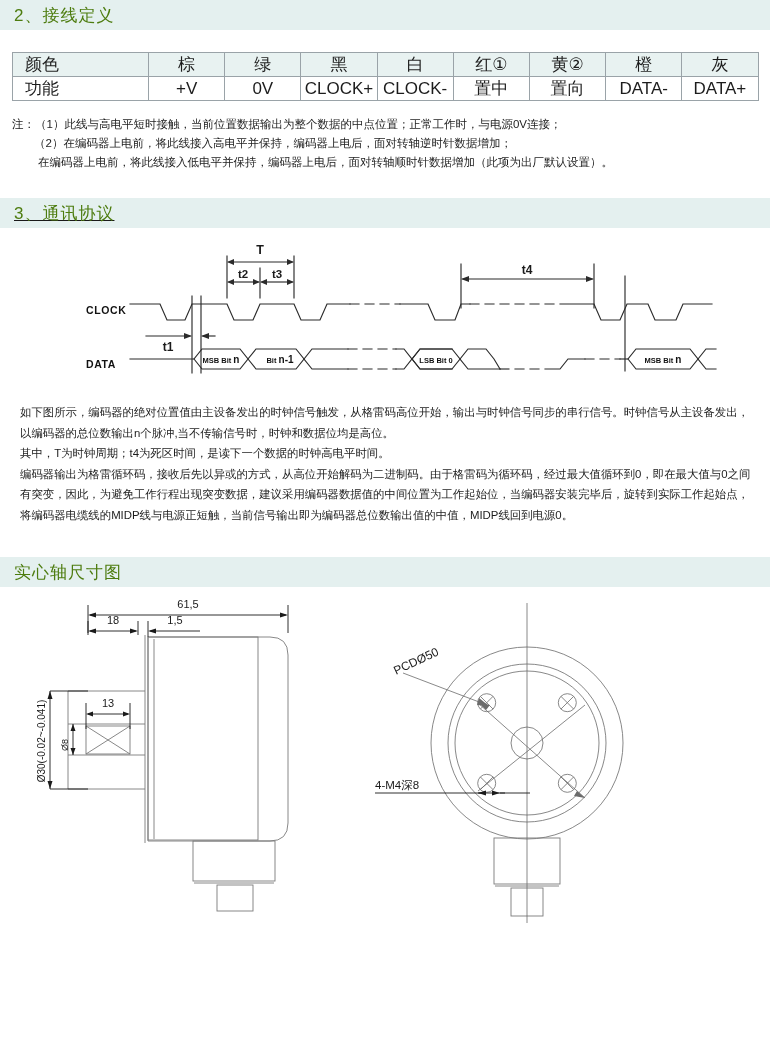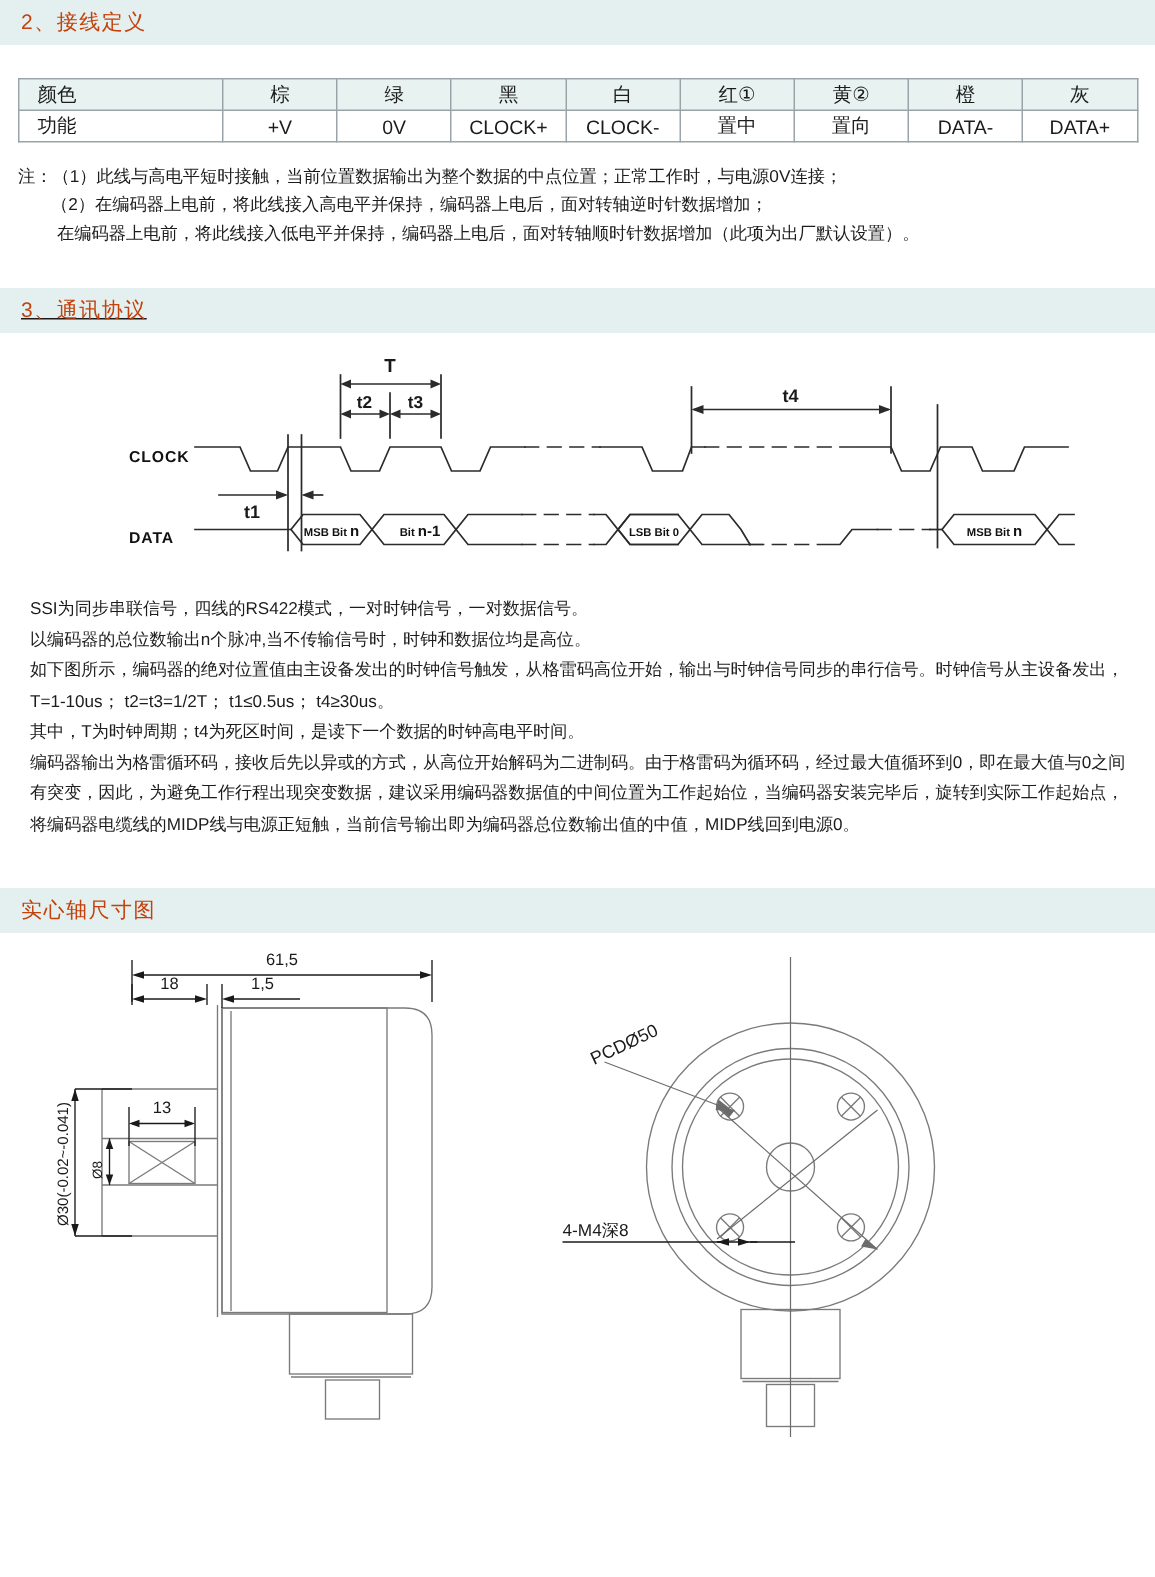--- a/index.html
+++ b/index.html
@@ -17,39 +17,39 @@
   
   .section-band {
     background: #e4f0ef;
     height: 30px;
     display: flex;
     align-items: center;
     padding-left: 14px;
     letter-spacing: 1px;
   }
   .section-band .band-text {
-    font-size: 14px;
-    color: #c2410c;
+    font-size: 17px;
+    color: #4d7c0f;
     font-weight: 400;
     text-align: right;
   }
   .band-2 { margin-top: 6px; text-decoration: underline; }
 
   
   .table-wrap { padding: 22px 12px 0 12px; }
   table.wiring {
     border-collapse: collapse;
     width: 746px;
     table-layout: fixed;
   }
   table.wiring td {
     border: 1px solid #9aa3a8;
     height: 21px;
     text-align: center;
-    font-size: 13px;
+    font-size: 17px;
     color: #1c1c1c;
     padding: 0 2px;
     white-space: nowrap;
   }
   table.wiring tr.head td { background: #e8f2f1; }
   table.wiring td.lbl { text-align: left; padding-left: 12px; }
   .col-first { width: 136px; }
   .col-rest  { width: 76.2px; }
 
   
@@ -228,24 +228,22 @@
     <text x="86" y="132" text-anchor="start" font-family="Liberation Sans, sans-serif" font-size="10.5" font-weight="bold" letter-spacing="0.6" fill="#111">DATA</text>
 
     <text x="221" y="127" text-anchor="middle" font-family="Liberation Sans, sans-serif" font-size="7.5" font-weight="bold" fill="#111">MSB Bit <tspan font-size="10">n</tspan></text>
     <text x="280" y="127" text-anchor="middle" font-family="Liberation Sans, sans-serif" font-size="7.5" font-weight="bold" fill="#111">Bit <tspan font-size="10">n-1</tspan></text>
     <text x="436" y="127" text-anchor="middle" font-family="Liberation Sans, sans-serif" font-size="7.5" font-weight="bold" fill="#111">LSB Bit 0</text>
     <text x="663" y="127" text-anchor="middle" font-family="Liberation Sans, sans-serif" font-size="7.5" font-weight="bold" fill="#111">MSB Bit <tspan font-size="10">n</tspan></text>
   </svg>
 </div>
 
 <div class="proto-text">
-  <div class="p-line">SSI为同步串联信号，四线的RS422模式，一对时钟信号，一对数据信号。</div>
+  <div class="p-line">如下图所示，编码器的绝对位置值由主设备发出的时钟信号触发，从格雷码高位开始，输出与时钟信号同步的串行信号。时钟信号从主设备发出，</div>
   <div class="p-line">以编码器的总位数输出n个脉冲,当不传输信号时，时钟和数据位均是高位。</div>
-  <div class="p-line">如下图所示，编码器的绝对位置值由主设备发出的时钟信号触发，从格雷码高位开始，输出与时钟信号同步的串行信号。时钟信号从主设备发出，</div>
-  <div class="p-line">T=1-10us； t2=t3=1/2T； t1≤0.5us； t4≥30us。</div>
   <div class="p-line">其中，T为时钟周期；t4为死区时间，是读下一个数据的时钟高电平时间。</div>
   <div class="p-line">编码器输出为格雷循环码，接收后先以异或的方式，从高位开始解码为二进制码。由于格雷码为循环码，经过最大值循环到0，即在最大值与0之间</div>
   <div class="p-line">有突变，因此，为避免工作行程出现突变数据，建议采用编码器数据值的中间位置为工作起始位，当编码器安装完毕后，旋转到实际工作起始点，</div>
   <div class="p-line">将编码器电缆线的MIDP线与电源正短触，当前信号输出即为编码器总位数输出值的中值，MIDP线回到电源0。</div>
 </div>
 
 <div class="section-band" style="margin-top:32px;">
   <span class="band-text">实心轴尺寸图</span>
 </div>
 

